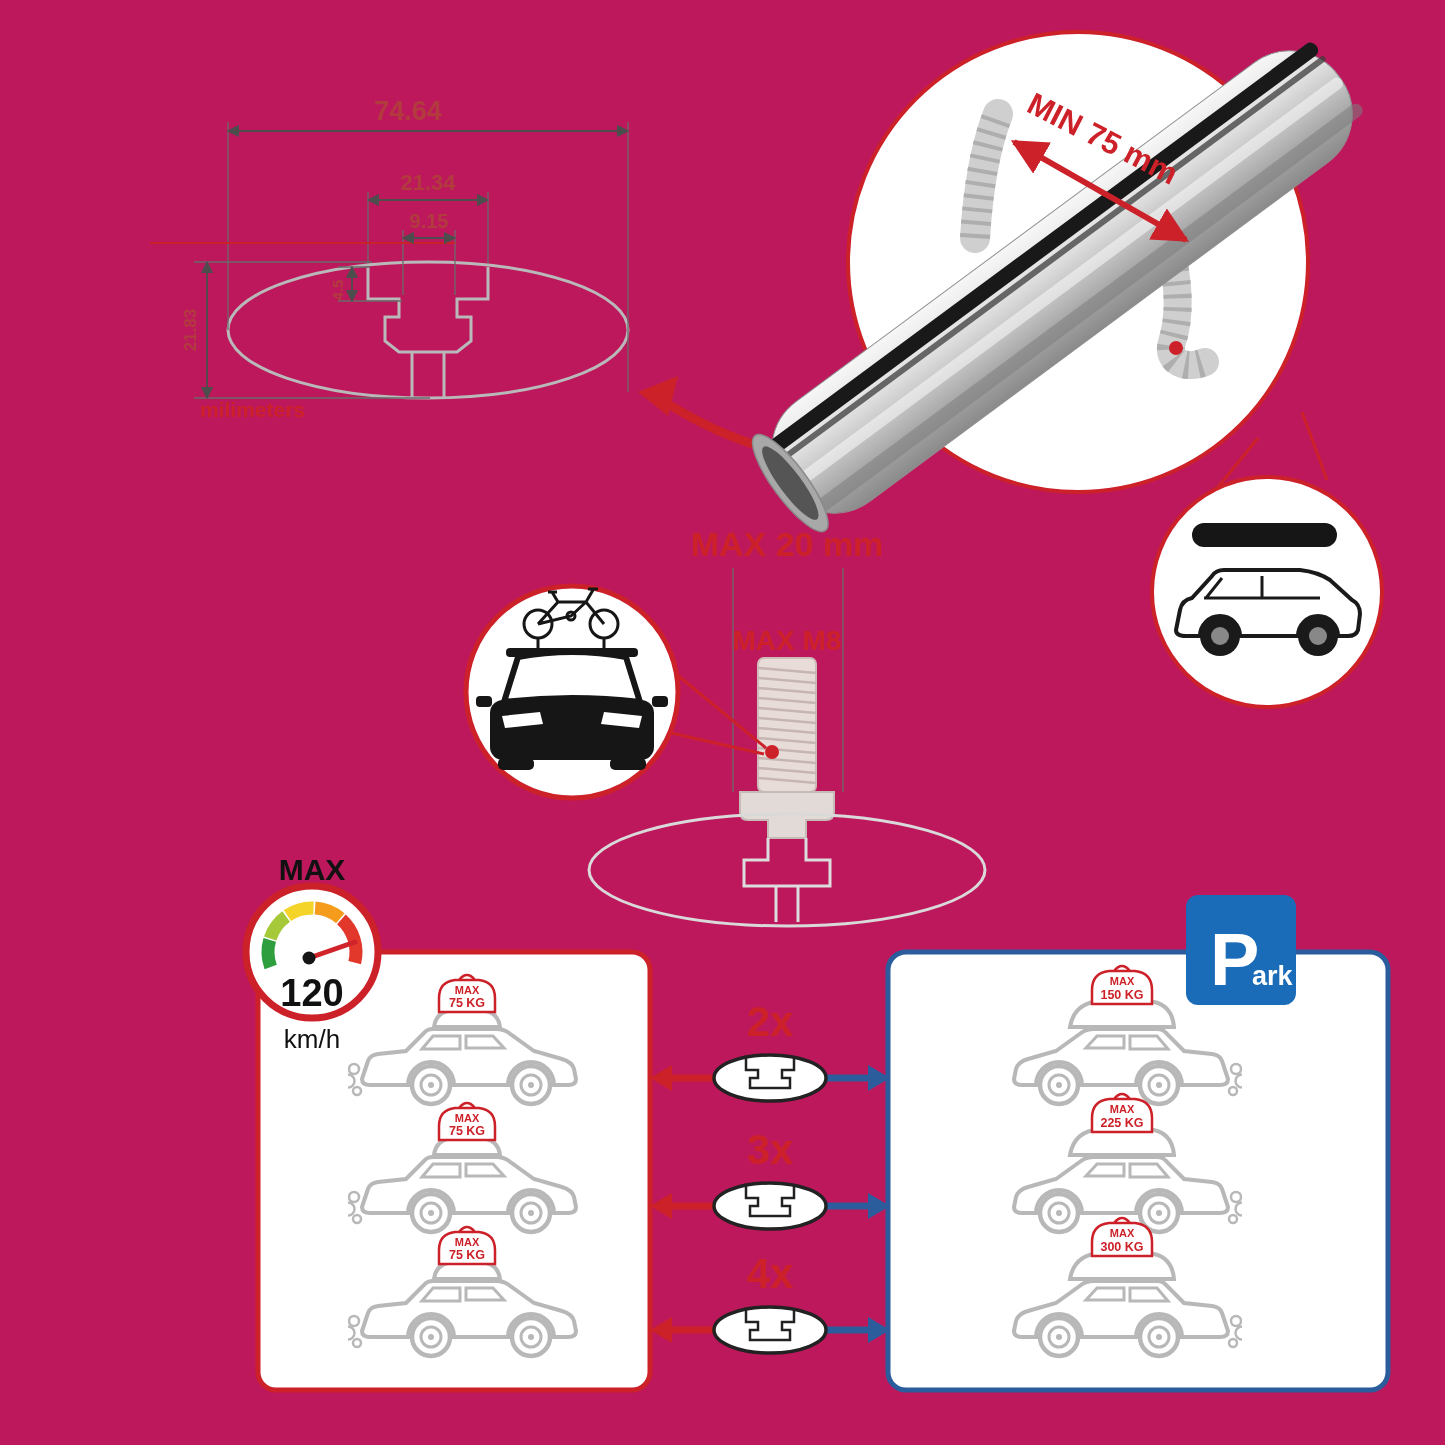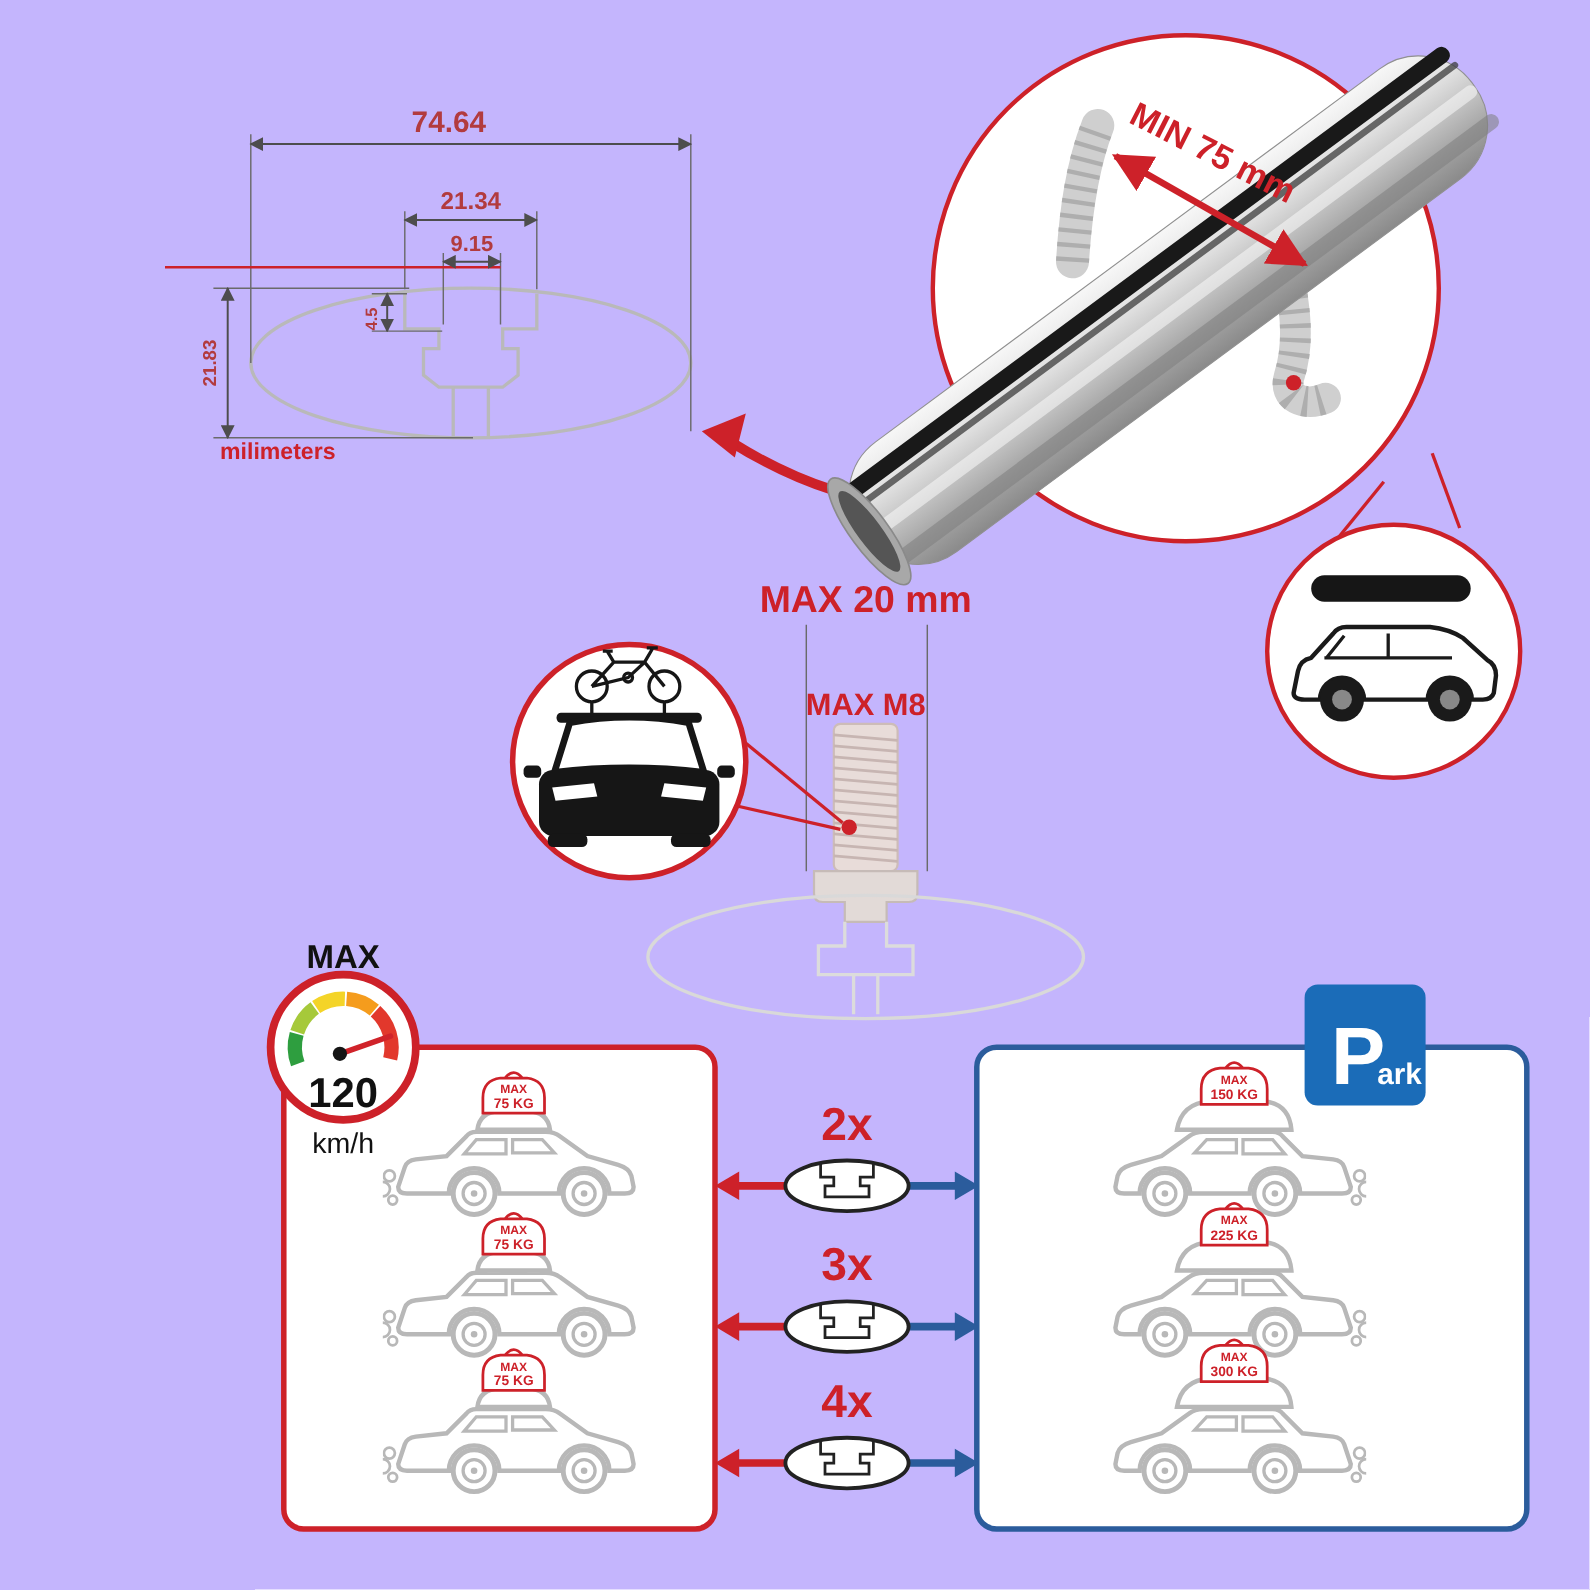--- a/index.html
+++ b/index.html
@@ -1,16 +1,16 @@
 <!DOCTYPE html>
 <html><head>
 <meta charset="utf-8">
 <style>
   html,body{margin:0;padding:0;background:#ffffff;}
-  .stage{position:relative;width:1445px;height:1445px;background:#c4b5fd;overflow:hidden;}
+  .stage{position:relative;width:1445px;height:1445px;background:#be185d;overflow:hidden;}
   svg text{font-family:"Liberation Sans", sans-serif;}
   .dim-line{stroke:#4d4d4d;stroke-width:1.8;fill:none;}
   .ext-line{stroke:#6a6a6a;stroke-width:1.3;fill:none;}
   .profile{stroke:#b9b9b9;stroke-width:3;fill:none;}
   .dim-num{fill:#b23b3e;font-weight:bold;}
   .red-label{fill:#cd2129;font-weight:bold;}
   .black-label{fill:#111111;font-weight:bold;}
   .tag-text{fill:#cd2129;font-weight:bold;}
   .car-stroke{stroke:#b8b8b8;fill:#ffffff;}
 </style>

